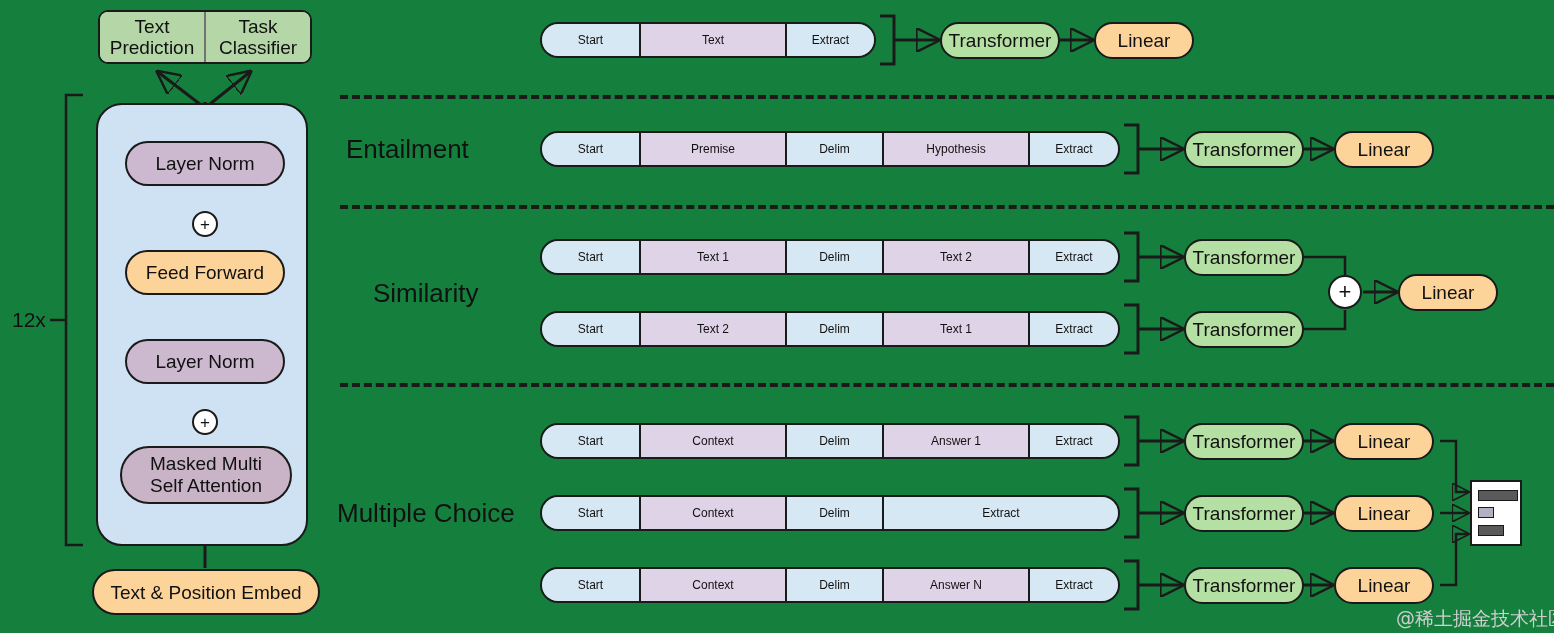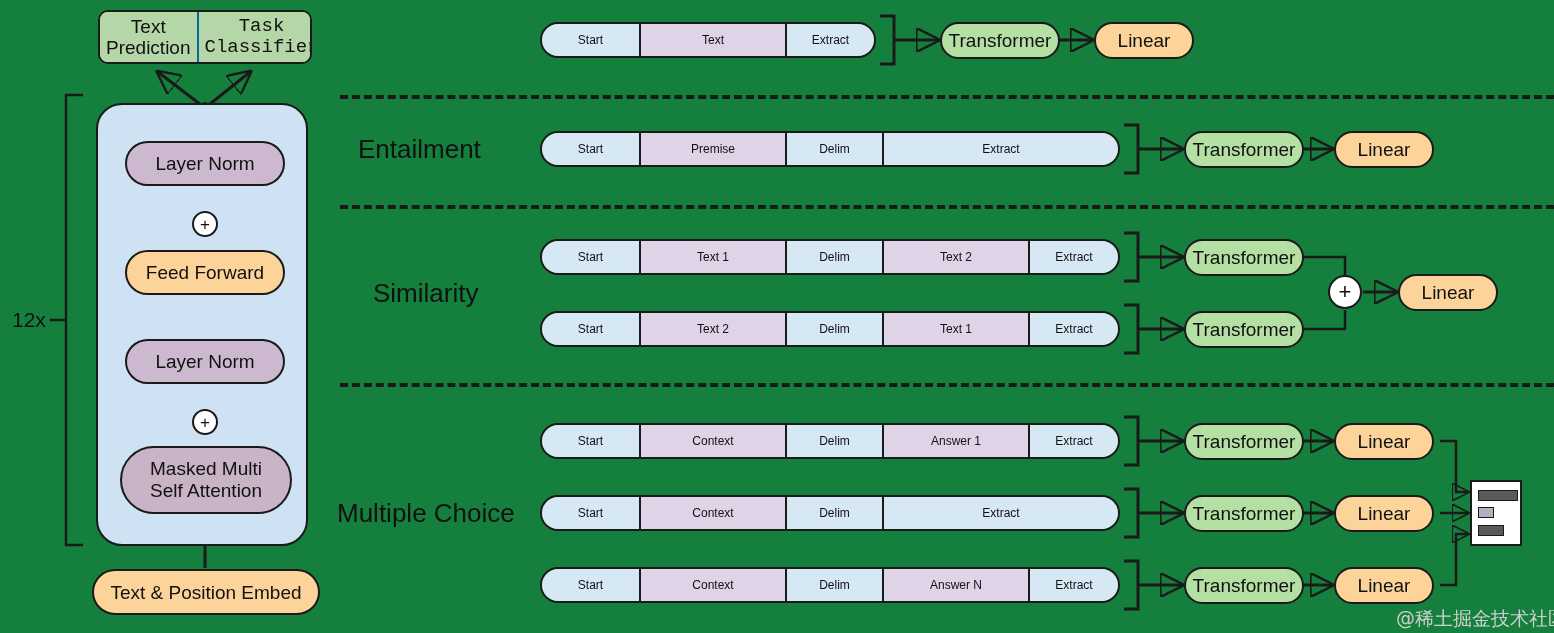--- a/index.html
+++ b/index.html
@@ -25,21 +25,21 @@
   }
   .headbox{
     display:flex;border:2px solid #1a1a1a;border-radius:10px;overflow:hidden;
     background:#b5d7a8;
   }
   .headbox .cell{
     flex:1;display:flex;flex-direction:column;align-items:center;justify-content:center;
     font-size:19px;line-height:1.12;padding:4px 6px;text-align:center;
     background:#b5d7a8;
   }
-  .headbox .cell+.cell{border-left:2px solid #0369a1;font-family:Liberation Mono, monospace;}
+  .headbox .cell+.cell{border-left:2px solid #737373;}
 
   
   .seqbar{
     display:flex;align-items:stretch;height:36px;
     border:2px solid #1a1a1a;border-radius:18px;overflow:hidden;
   }
   .seqbar .seg{
     display:flex;align-items:center;justify-content:center;
     font-size:12px;line-height:1;white-space:nowrap;
   }
@@ -179,47 +179,48 @@
   <div class="abs pill purple" style="left:125px;top:141px;width:160px;height:45px;">Layer Norm</div>
 
   <div class="abs pluscircle" style="left:192px;top:211px;">+</div>
 
   <div class="abs pill orange" style="left:125px;top:250px;width:160px;height:45px;">Feed Forward</div>
 
   <div class="abs pill purple" style="left:125px;top:339px;width:160px;height:45px;">Layer Norm</div>
 
   <div class="abs pluscircle" style="left:192px;top:409px;">+</div>
 
-  <div class="abs pill purple2" style="left:120px;top:446px;width:172px;height:68px;flex-direction:column;line-height:1.15;">
+  <div class="abs pill purple2" style="left:120px;top:446px;width:172px;height:58px;flex-direction:column;line-height:1.15;">
     <span>Masked Multi</span>
     <span>Self Attention</span>
   </div>
 
   <div class="abs pill orange" style="left:92px;top:569px;width:228px;height:46px;">Text &amp; Position Embed</div>
 
   <div class="abs dashed" style="left:340px;top:95px;width:1214px;"></div>
   <div class="abs dashed" style="left:340px;top:205px;width:1214px;"></div>
   <div class="abs dashed" style="left:340px;top:383px;width:1214px;"></div>
 
 
   <div class="abs seqbar" style="left:540px;top:22px;width:336px;">
     <div class="seg blue" style="width:97px;">Start</div>
     <div class="seg lav" style="width:144px;">Text</div>
     <div class="seg blue" style="flex:1;">Extract</div>
   </div>
 
   <div class="abs pill green" style="left:940px;top:22px;width:120px;height:37px;">Transformer</div>
   <div class="abs pill orange" style="left:1094px;top:22px;width:100px;height:37px;">Linear</div>
 
-  <div class="abs task-label" style="left:358px;top:136px;text-align:right;">Entailment</div>
+  <div class="abs task-label" style="left:346px;top:136px;text-align:right;">Entailment</div>
 
   <div class="abs seqbar" style="left:540px;top:131px;width:580px;">
     <div class="seg blue" style="width:97px;">Start</div>
     <div class="seg lav" style="width:144px;">Premise</div>
     <div class="seg blue" style="width:95px;">Delim</div>
+    <div class="seg lav" style="width:144px;">Hypothesis</div>
     <div class="seg blue" style="flex:1;">Extract</div>
   </div>
 
   <div class="abs pill green" style="left:1184px;top:131px;width:120px;height:37px;">Transformer</div>
   <div class="abs pill orange" style="left:1334px;top:131px;width:100px;height:37px;">Linear</div>
 
   <div class="abs task-label" style="left:373px;top:280px;">Similarity</div>
 
   <div class="abs seqbar" style="left:540px;top:239px;width:580px;">
     <div class="seg blue" style="width:97px;">Start</div>

